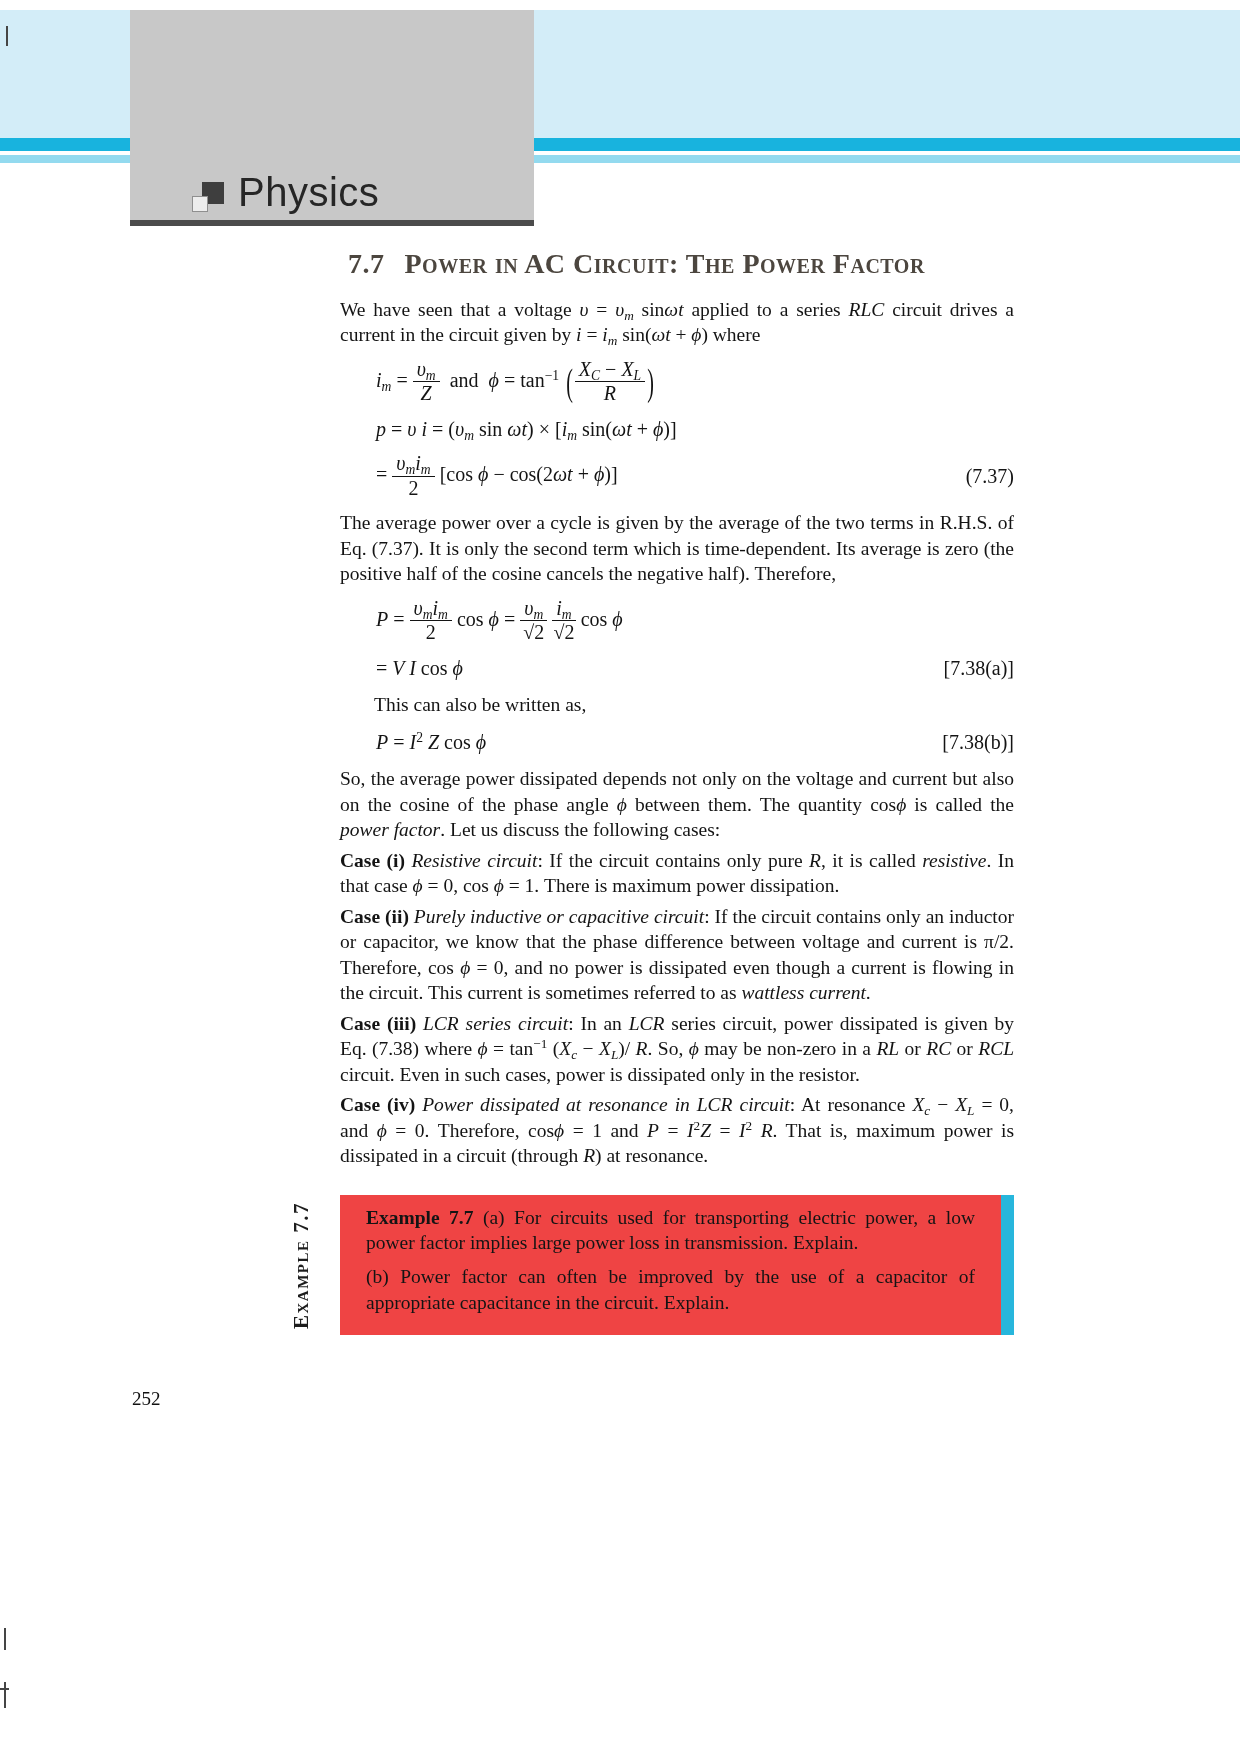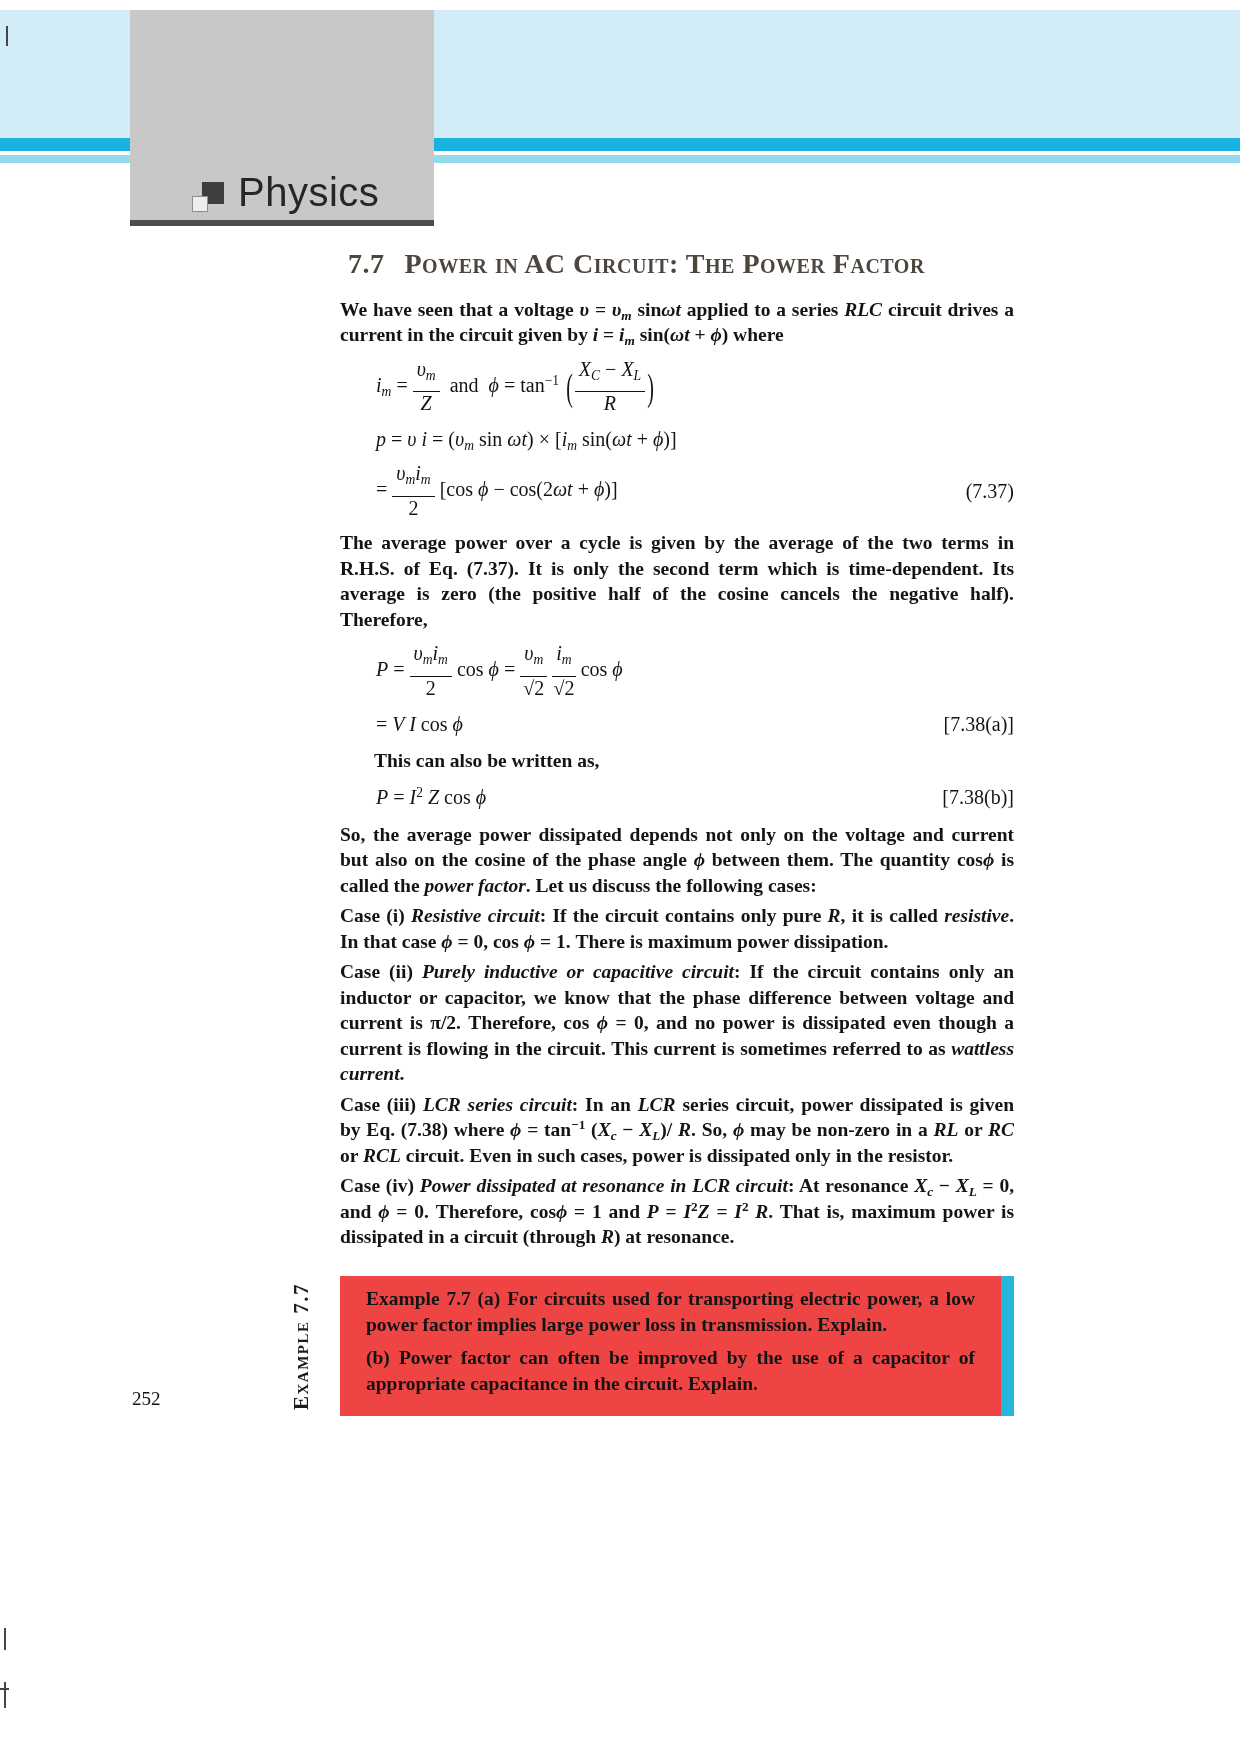--- a/index.html
+++ b/index.html
@@ -7,21 +7,21 @@
     position:relative; width:1240px; height:1755px; background:#ffffff;
     overflow:hidden; font-family:"Liberation Serif", serif; color:#141414;
   }
 
   
   .top-blue   { position:absolute; left:0; top:10px;  width:100%; height:128px; background:#d3edf8; }
   .stripe-dark{ position:absolute; left:0; top:138px; width:100%; height:13px;  background:#18b3de; }
   .stripe-light{position:absolute; left:0; top:155px; width:100%; height:8px;   background:#93daef; }
 
   .gray-box {
-    position:absolute; left:130px; top:10px; width:304px; height:216px;
+    position:absolute; left:130px; top:10px; width:404px; height:216px;
     background:#c8c8c8; border-bottom:6px solid #4c4c4c; box-sizing:border-box;
   }
   .brand { position:absolute; left:62px; bottom:6px; display:flex; align-items:flex-end; gap:14px; }
   .brand-icon { position:relative; width:32px; height:34px; }
   .sq-dark  { position:absolute; right:0; top:2px; width:22px; height:22px; background:#3e3e3e; }
   .sq-light { position:absolute; left:0; bottom:2px; width:14px; height:14px; background:#ededed; border:1px solid #8f8f8f; }
   .brand-text {
     font-family:"Liberation Sans", sans-serif; font-size:40px; line-height:1;
     color:#262626; letter-spacing:0.5px; padding-bottom:2px;
   }
@@ -30,34 +30,34 @@
   .content {
     position:absolute; left:340px; top:246px; width:674px;
     font-size:19.5px; line-height:1.31; text-align:justify;
   }
   .section-title {
     font-size:28px; margin:0 0 14px 8px; font-weight:bold;
     font-variant:small-caps; color:#4c463f; letter-spacing:0.5px; text-align:left;
   }
   .section-num { margin-right:20px; }
 
-  .content p { margin:0 0 5px 0;font-weight:bold; }
+  .content p { margin:0 0 5px 0; }
   .case { margin-top:7px; }
   .indent { padding-left:34px; text-align:left; margin-top:9px !important; margin-bottom:9px !important; }
 
   
   .eq-row {
     display:flex; align-items:center; margin:11px 0 11px 36px;
     font-size:20px; text-align:left;justify-content:center;
   }
   .eq { flex:1; }
   .eqnum { white-space:nowrap; padding-left:10px; }
 
   .frac { display:inline-block; vertical-align:middle; text-align:center; line-height:1.08; }
-  .fnum { display:block; border-bottom:1.4px solid #141414; padding:0 4px 11px 4px; }
+  .fnum { display:block; border-bottom:1.4px solid #141414; padding:0 4px 1px 4px; }
   .fden { display:block; padding-top:1px; }
   .bigp { display:inline-block; transform:scaleY(1.9); font-weight:300; vertical-align:middle; padding:0 2px; }
 
   sub { font-size:68%; vertical-align:-0.3em; line-height:0; }
   sup { font-size:68%; vertical-align:0.5em;  line-height:0; }
 
   
   .example-wrap { position:relative; margin-top:26px; }
   .example-box {
     position:relative; border-right:13px solid #27b6dc;

